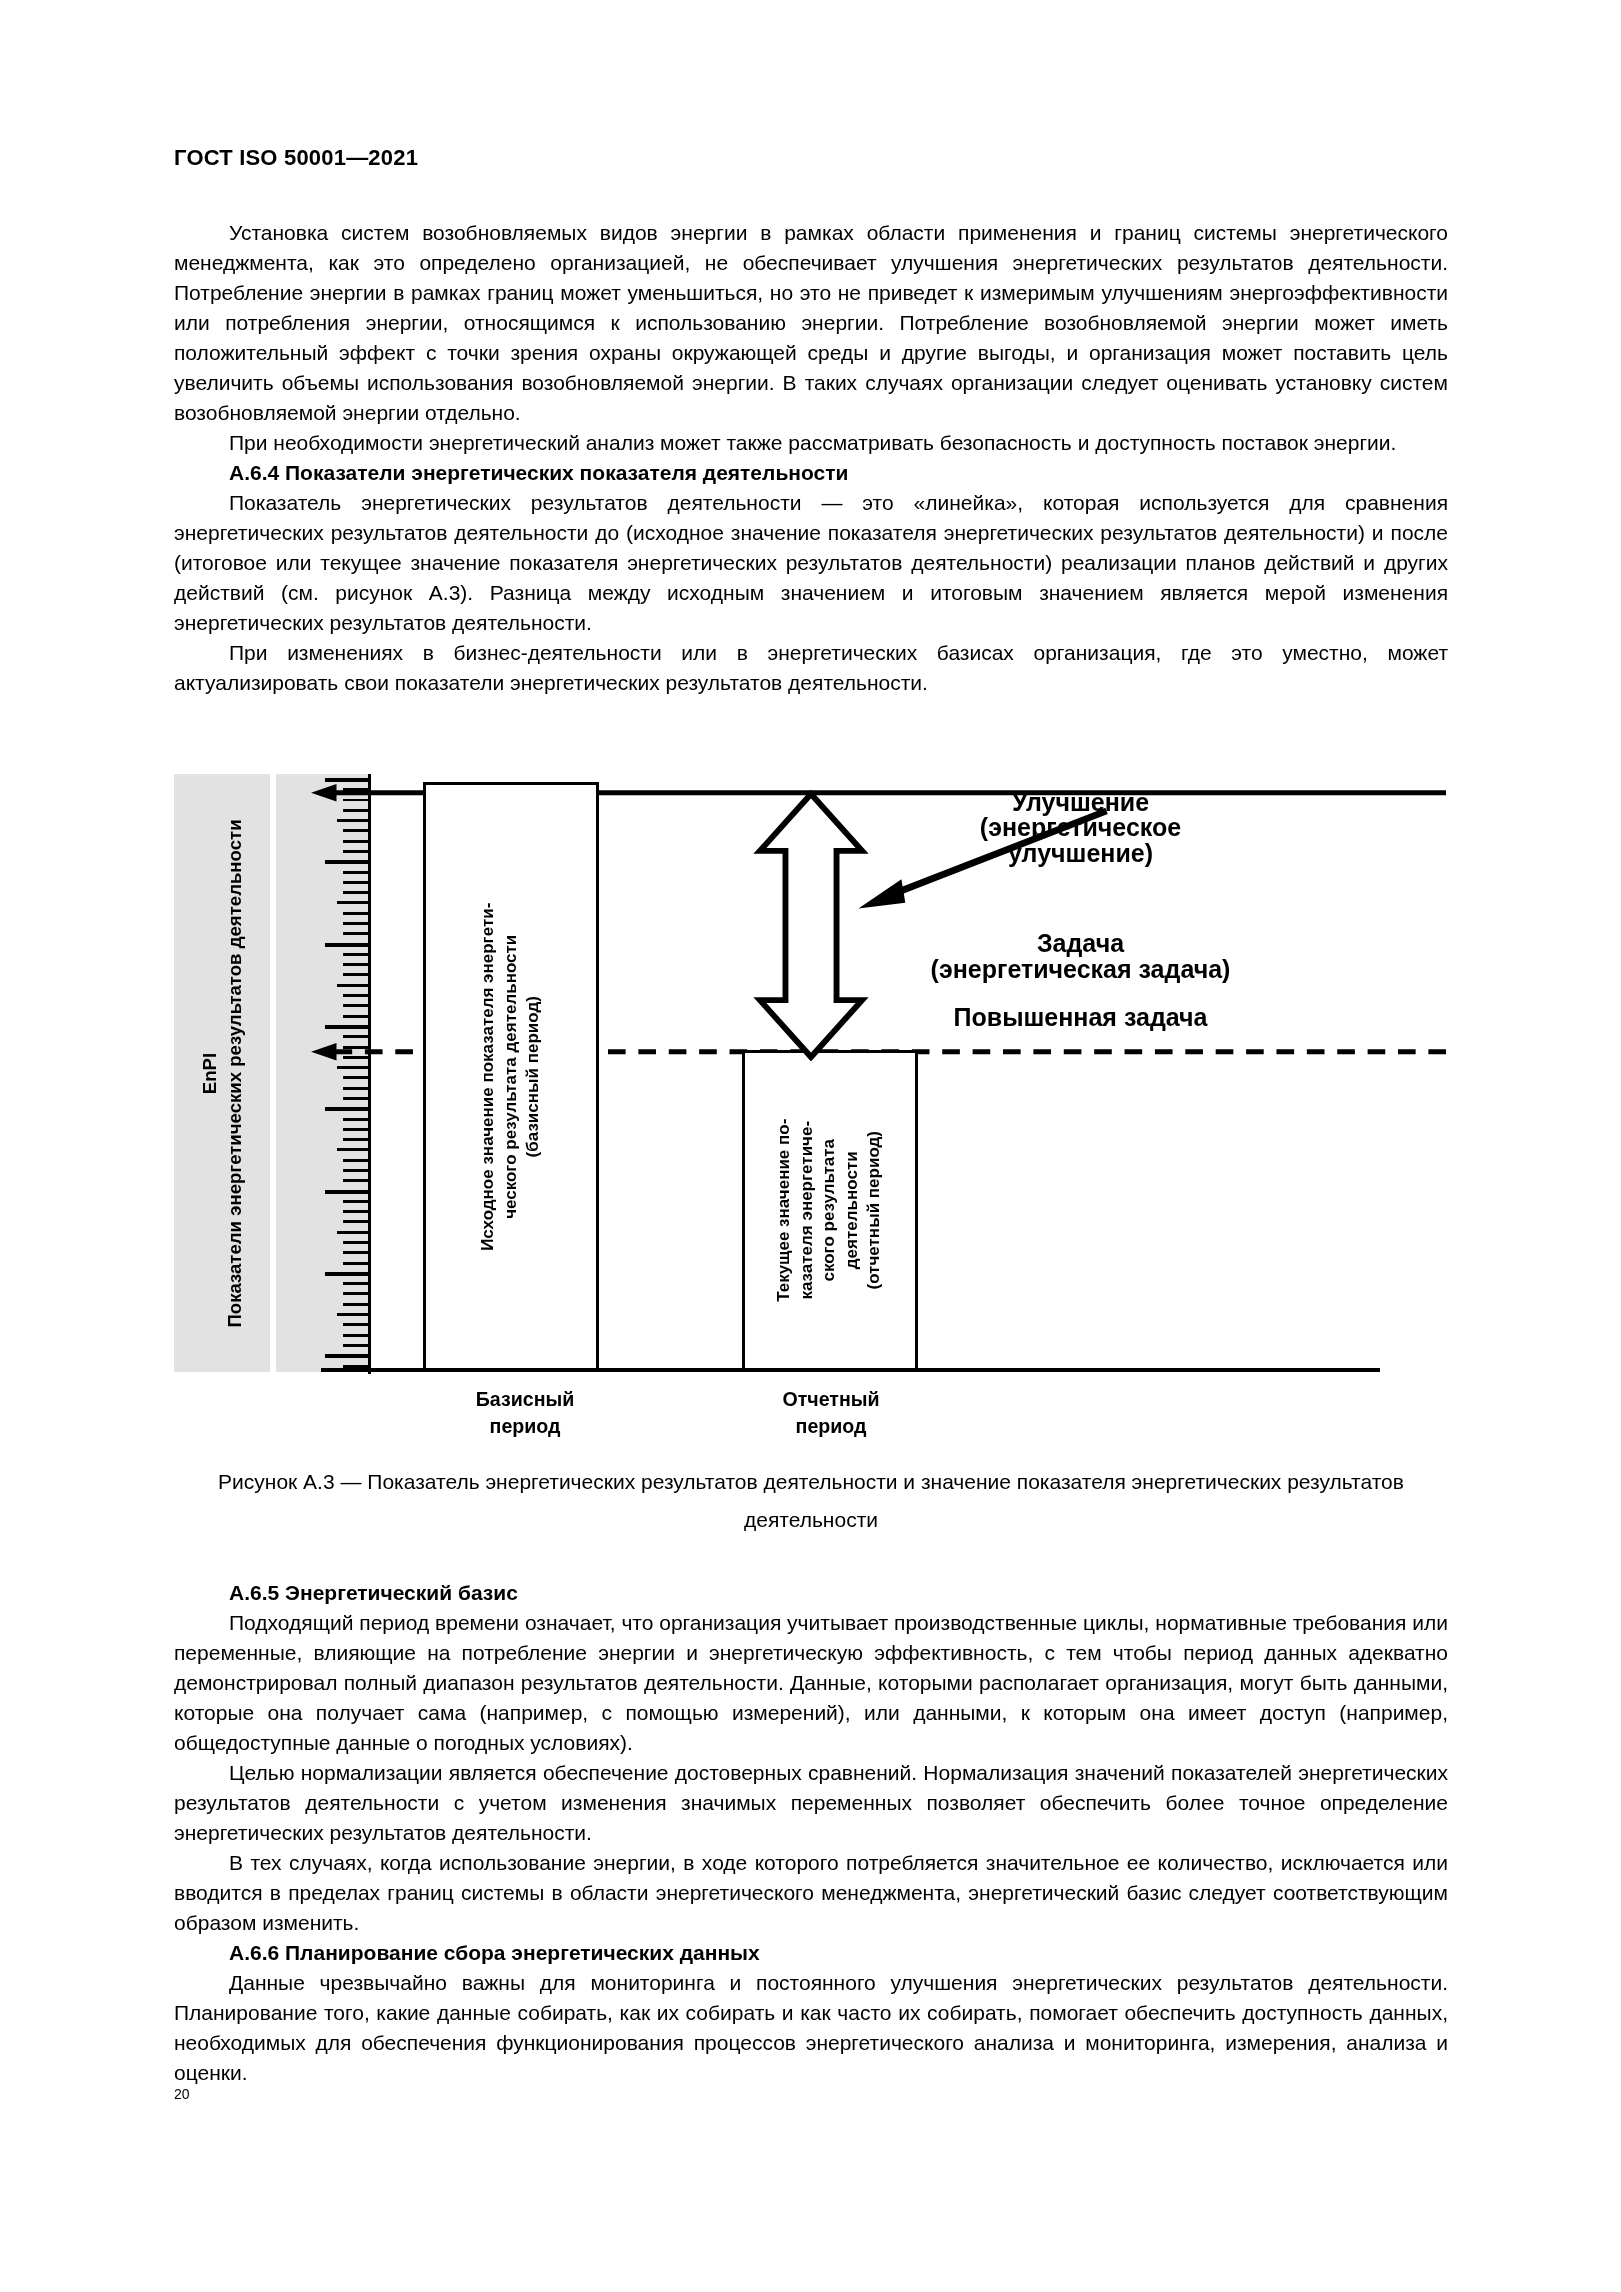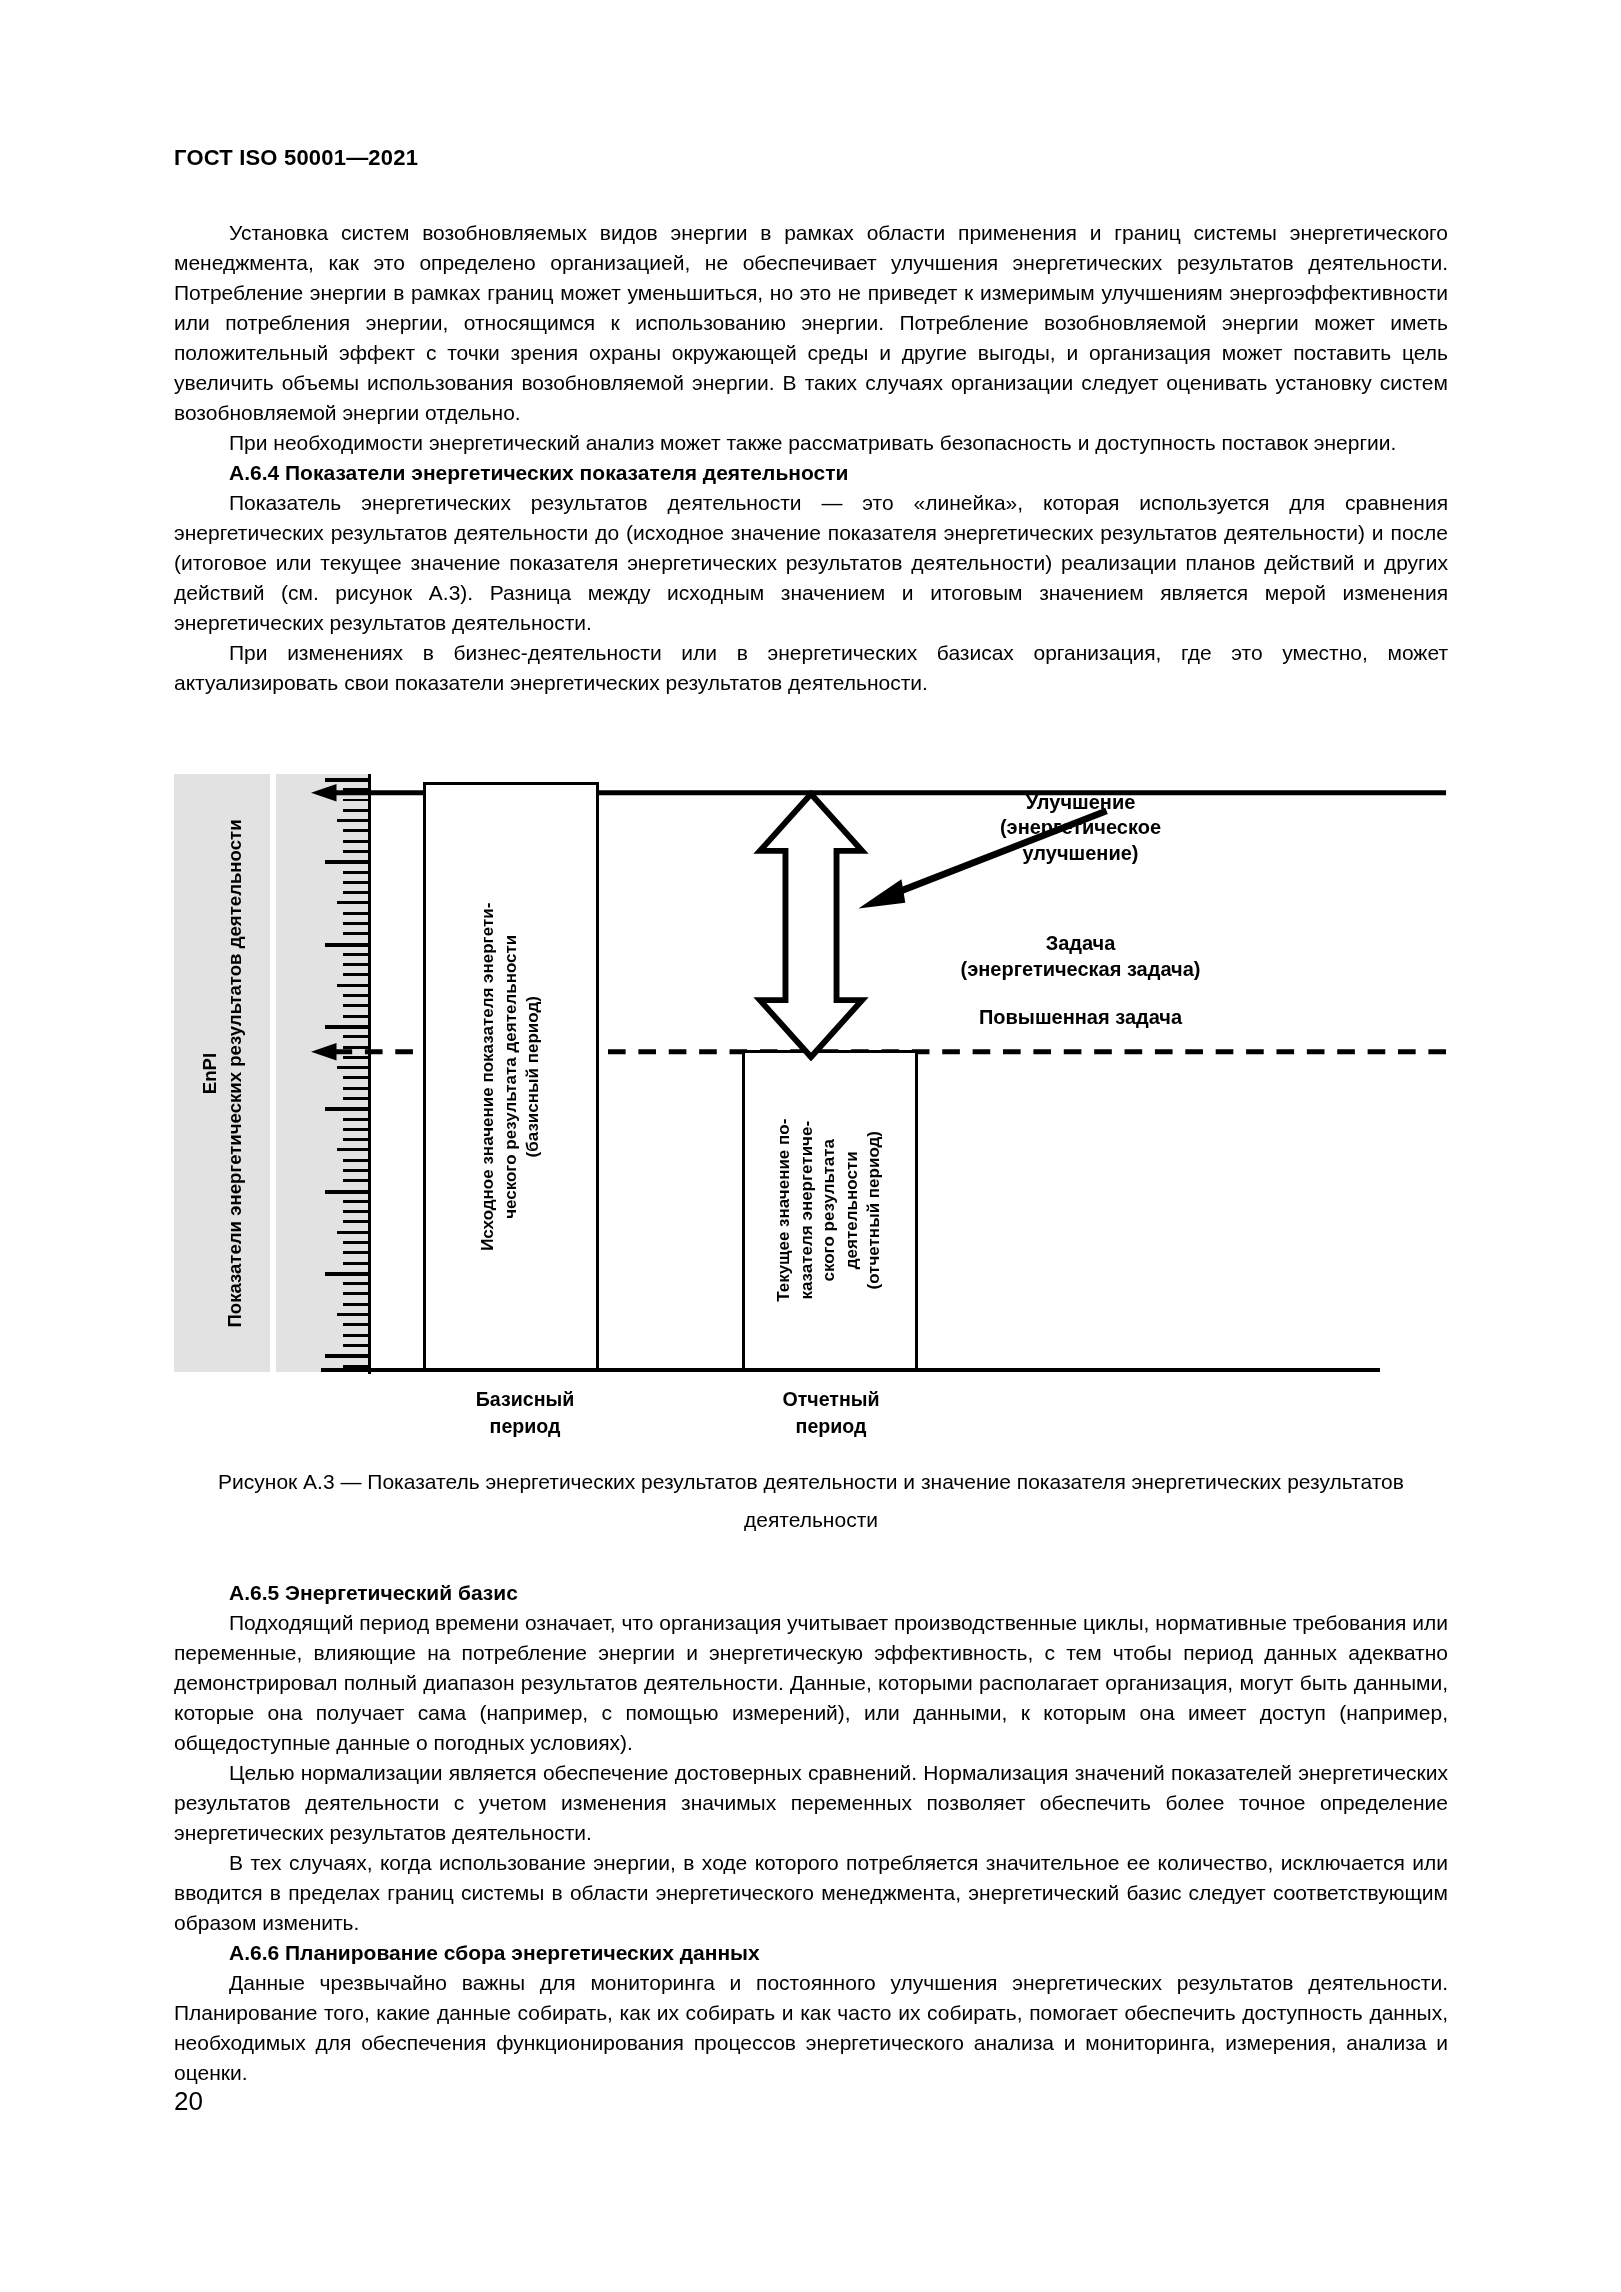--- a/index.html
+++ b/index.html
@@ -146,21 +146,21 @@
 
   
   .dbl-arrow { position:absolute; left:578px; top:15.7px; }
 
   
   .ptr-arrow { position:absolute; left:676px; top:29px; }
 
   
   .side-label {
     position:absolute;
-    font-size:20px;
+    font-size:25px;
     font-weight:bold;
     line-height:25.5px;
     text-align:center;
     white-space:nowrap;
   }
   .lbl-improve { left:745px; top:15.7px;  width:323px; }
   .lbl-task    { left:730px; top:149px; width:353px;margin-top:8px; }
   .lbl-raised  { left:745px; top:231px; width:323px; }
 
   
@@ -171,21 +171,21 @@
     line-height:26.5px;
     text-align:center;
     width:196px;
   }
   .bl-base    { left:253px; top:612px; }
   .bl-current { left:559px; top:612px; }
 
   .page-number {
     position:absolute;
     left:174px; top:2086px;
-    font-size:26px;
+    font-size:14px;
   }
 </style>
 </head>
 <body>
 
 <div class="page">
 
   <div class="doc-header">ГОСТ ISO 50001—2021</div>
 
   <div class="col block-a">

